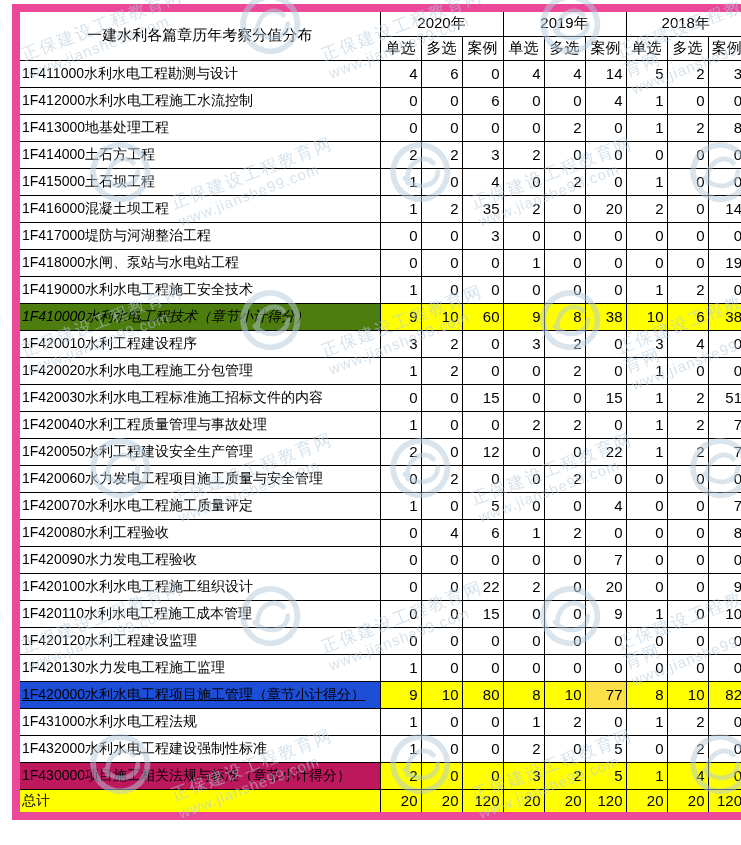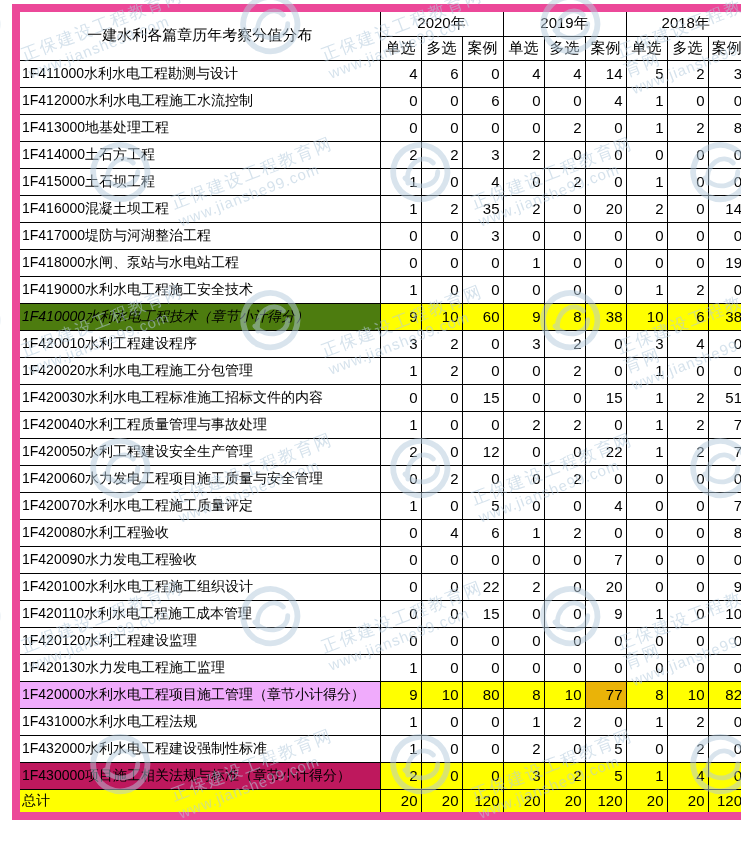--- a/index.html
+++ b/index.html
@@ -353,27 +353,27 @@
         <td class="num-cell">0</td>
         <td class="num-cell">0</td>
         <td class="num-cell group-start">0</td>
         <td class="num-cell">0</td>
         <td class="num-cell">0</td>
         <td class="num-cell group-start">0</td>
         <td class="num-cell">0</td>
         <td class="num-cell">0</td>
       </tr>
       <tr>
-        <td class="label-cell" style="background: #f0abfc;">1F420000水利水电工程项目施工管理（章节小计得分）</td>
+        <td class="label-cell" style="background: #1d4ed8; text-decoration: underline;">1F420000水利水电工程项目施工管理（章节小计得分）</td>
         <td class="num-cell group-start" style="background: rgb(255, 255, 0);">9</td>
         <td class="num-cell" style="background: rgb(255, 255, 0);">10</td>
         <td class="num-cell" style="background: rgb(255, 255, 0);">80</td>
         <td class="num-cell group-start" style="background: rgb(255, 255, 0);">8</td>
         <td class="num-cell" style="background: rgb(255, 255, 0);">10</td>
-        <td class="num-cell" style="background: #eab308; text-align: right;">77</td>
+        <td class="num-cell" style="background: #fde047; text-align: right;">77</td>
         <td class="num-cell group-start" style="background: rgb(255, 255, 0);">8</td>
         <td class="num-cell" style="background: rgb(255, 255, 0);">10</td>
         <td class="num-cell" style="background: rgb(255, 255, 0);">82</td>
       </tr>
       <tr>
         <td class="label-cell">1F431000水利水电工程法规</td>
         <td class="num-cell group-start">1</td>
         <td class="num-cell">0</td>
         <td class="num-cell">0</td>
         <td class="num-cell group-start">1</td>

